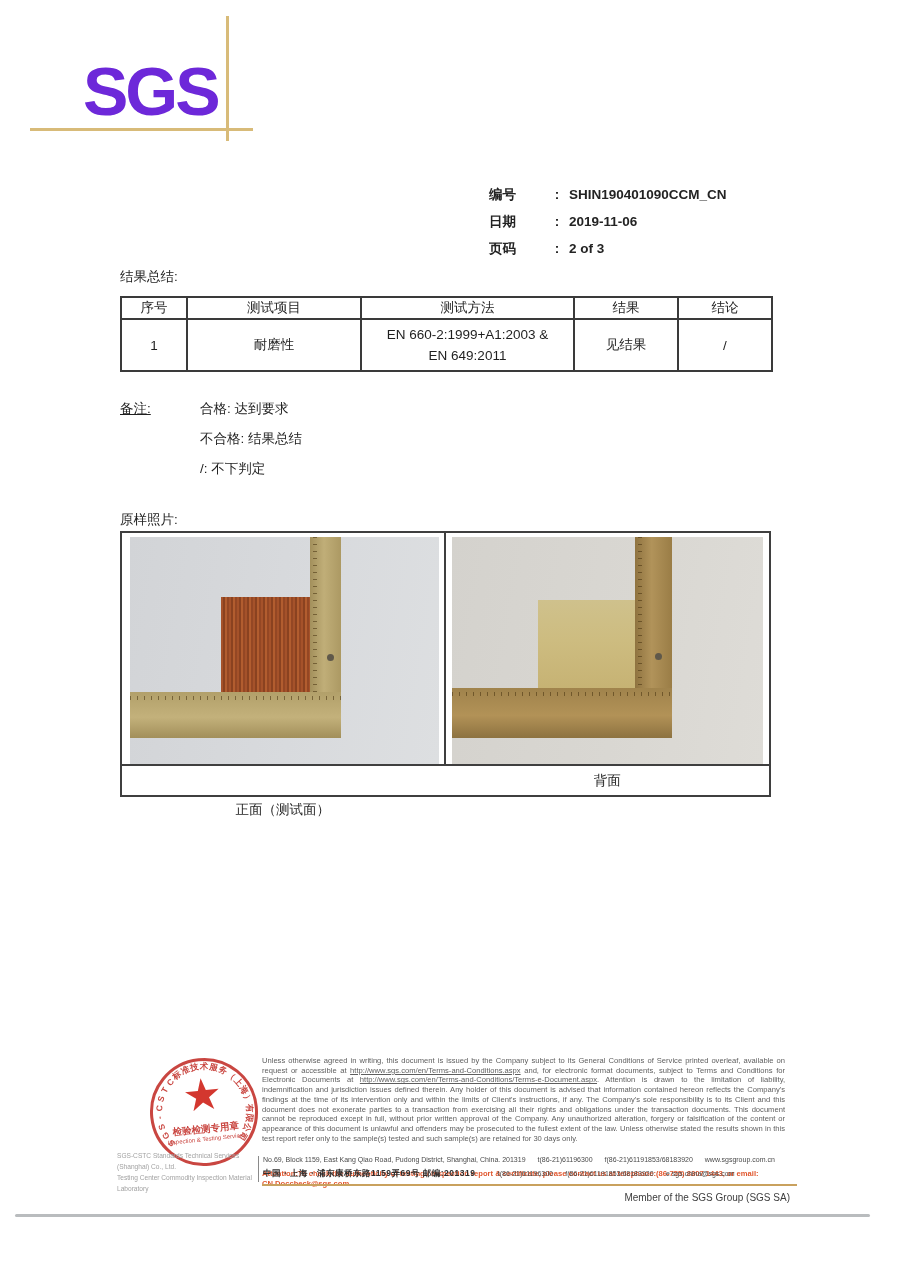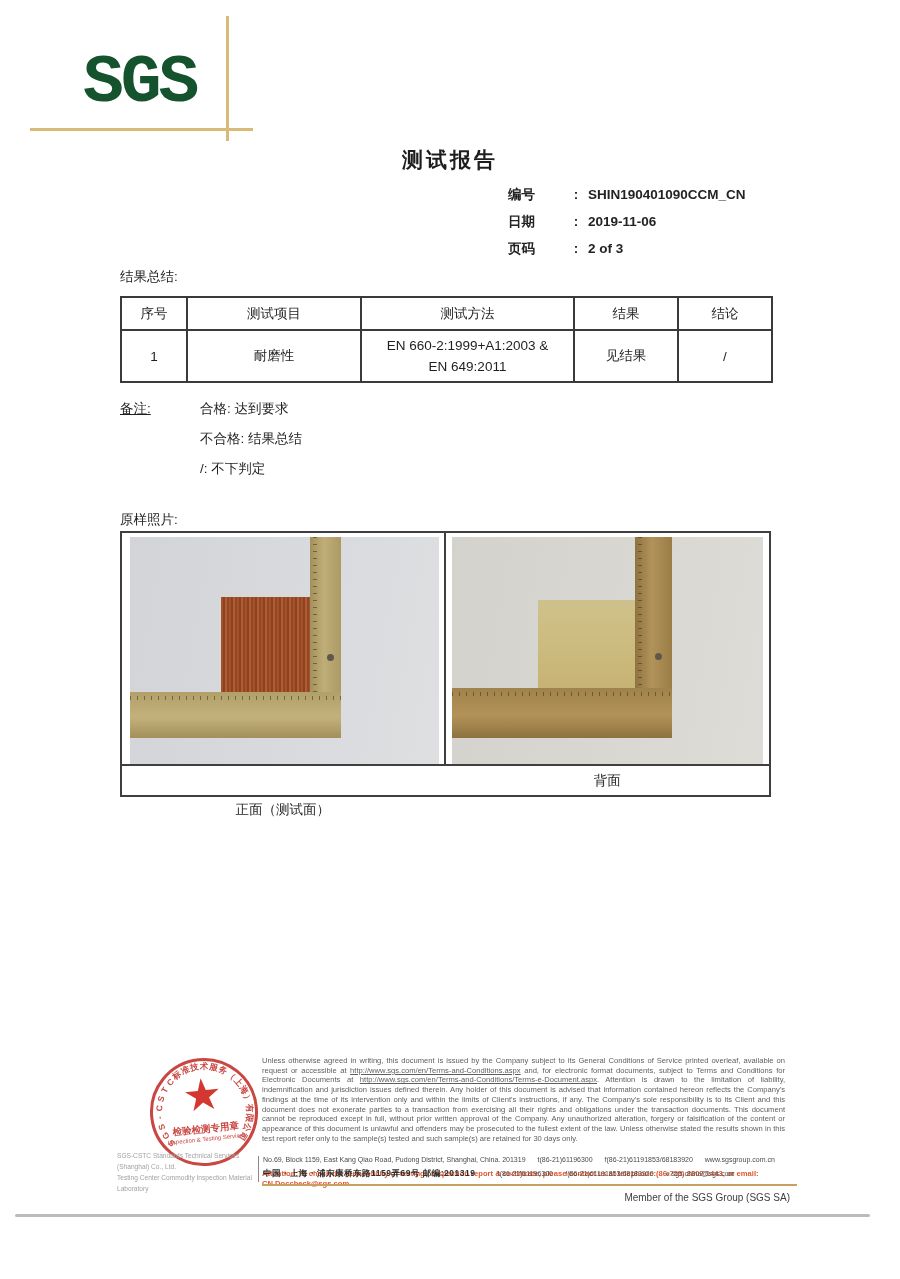--- a/index.html
+++ b/index.html
@@ -1,42 +1,42 @@
 <!DOCTYPE html>
 <html><head>
 <meta charset="utf-8">
 <style>
   * { margin:0; padding:0; box-sizing:border-box; }
   html,body { background:#ffffff; }
   body { font-family:"Liberation Sans","DejaVu Sans",sans-serif; color:#2b2b2b; }
   .page { position:relative; width:900px; height:1279px; background:#fff; overflow:hidden; }
 
   
-  .logo-text { position:absolute; left:83px; top:44px; font-size:68px; font-weight:900;
-               letter-spacing:-3px; color:#14532d; font-family:Liberation Mono, monospace; }
+  .logo-text { position:absolute; left:83px; top:52px; font-size:68px; font-weight:900;
+               letter-spacing:-3px; color:#6d28d9; font-family:Liberation Sans, sans-serif; }
   .logo-hline { position:absolute; left:30px; top:128px; width:223px; height:3px; background:#d8bb79; }
   .logo-vline { position:absolute; left:226px; top:16px; width:3px; height:125px; background:#d8bb79; }
 
   
   .report-title { position:absolute; left:0; top:146px; width:900px; text-align:center;
                   font-size:21px; font-weight:bold; letter-spacing:3px; color:#1d1d1d; }
-  .hdr-fields { position:absolute; left:508px; top:181px; }
+  .hdr-fields { position:absolute; left:489px; top:181px; }
   .hdr-row { display:flex; height:27px; align-items:center; font-size:13.5px; font-weight:bold; color:#232323; }
   .hdr-label { width:56px; }
   .hdr-colon { width:24px; text-align:center; }
   .hdr-value { white-space:nowrap; }
 
   
   .section-label { position:absolute; font-size:13.5px; color:#1f1f1f; }
   .lbl-summary { left:120px; top:268px; }
   .summary-table { position:absolute; left:120px; top:296px; width:651px; border-collapse:collapse;
                    font-size:13.5px; color:#1f1f1f; table-layout:fixed; }
   .summary-table th, .summary-table td { border:2px solid #3a3a3a; text-align:center; vertical-align:middle;
                    font-weight:normal; padding:0; }
-  .summary-table thead tr { height:33px;padding-left:46px; }
+  .summary-table thead tr { height:22px;padding-left:46px; }
   .summary-table tbody tr { height:52px; }
   .method-line { line-height:21px; }
 
   
   .remarks-label { position:absolute; left:120px; top:400px; font-size:13.5px; color:#1f1f1f;text-decoration:underline; }
   .remarks-list { position:absolute; left:200px; top:400px; font-size:13.5px; color:#1f1f1f; }
   .remarks-list div { height:30px; }
 
   
   .lbl-photos { left:120px; top:511px; }
@@ -117,21 +117,20 @@
 </style>
 </head>
 <body>
 
 <div class="page">
 
   <div class="logo-text">SGS</div>
   <div class="logo-hline"></div>
   <div class="logo-vline"></div>
 
-  <div class="report-title">测试报告</div>
 
   <div class="hdr-fields">
     <div class="hdr-row">
       <span class="hdr-label">编号</span>
       <span class="hdr-colon">:</span>
       <span class="hdr-value">SHIN190401090CCM_CN</span>
     </div>
     <div class="hdr-row">
       <span class="hdr-label">日期</span>
       <span class="hdr-colon">:</span>

